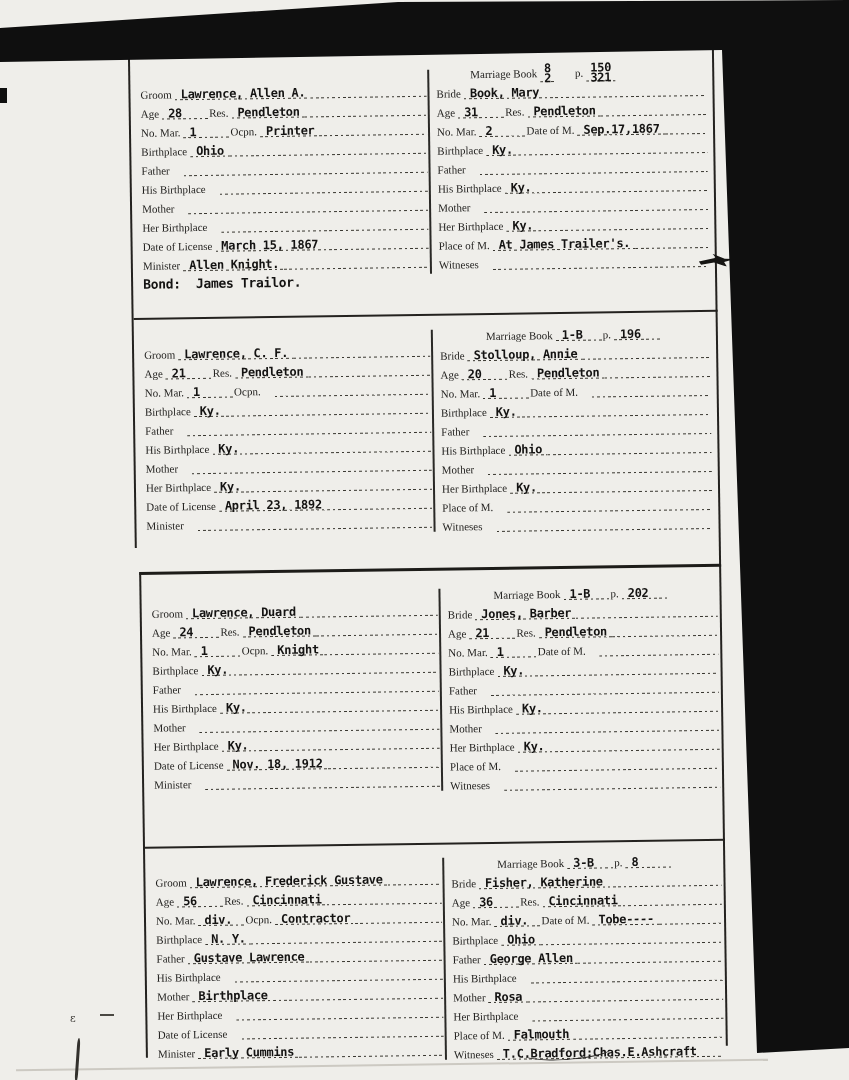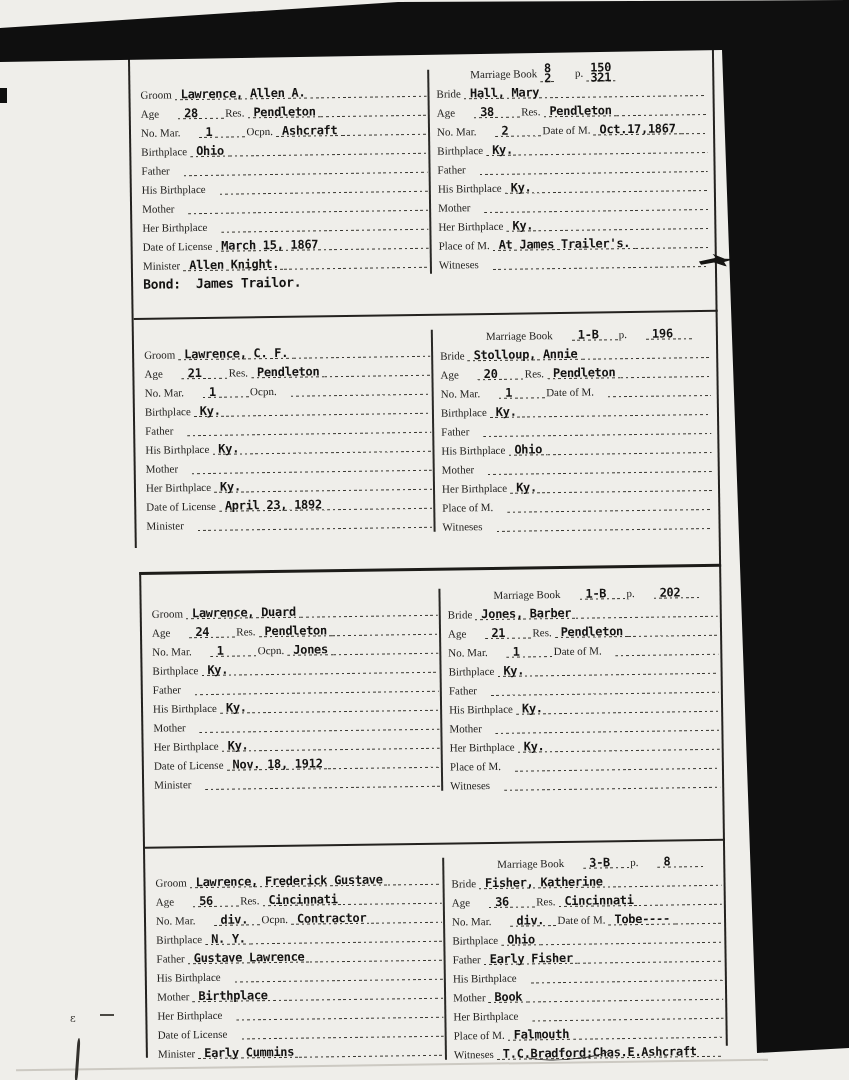--- a/index.html
+++ b/index.html
@@ -16,21 +16,21 @@
 
   .block{position:absolute;left:0;width:100%;}
   .gcol{position:absolute;left:10px;width:286px;}
   .bcol{position:absolute;left:306px;width:270px;}
   .vdiv{position:absolute;left:297px;width:1.6px;background:#2a2926;}
 
   .row{height:19px;display:flex;align-items:flex-end;overflow:visible;white-space:pre;}
   .lab{font-family:"Liberation Serif",serif;font-size:11px;color:#1f1e1c;padding:0 3px 2.5px 0;flex:0 0 auto;}
   .val{font-family:"DejaVu Sans Mono",monospace;font-weight:700;font-size:12px;color:#141312;
        padding:0 5px 1.5px 6px;flex:0 0 auto;letter-spacing:-0.3px;}
-  .short{min-width:36px;margin-left:16px;}
+  .short{min-width:36px;}
   .dashed{background-image:repeating-linear-gradient(90deg,#38362f 0 2.6px,rgba(0,0,0,0) 2.6px 5.4px);
           background-size:100% 1.4px;background-repeat:no-repeat;background-position:0 calc(100% - 2px);}
   .fill{flex:1 1 auto;height:100%;}
   .hdr{padding-left:46px;}
   .hdr1{padding-left:34px;}
   .stack{display:inline-flex;flex-direction:column;position:relative;top:3px;line-height:9px;flex:0 0 auto;}
   .stack .val{padding:0 4px 1px 4px;font-size:12px;}
   .bond .val{font-size:13px;padding-left:0;}
 
   
@@ -55,35 +55,35 @@
     <div class="rightline"></div>
 
     <div class="card cardA">
       <div class="hrule" style="top:260px;"></div>
 
       <div class="block" style="top:10px;height:250px;">
         <div class="vdiv" style="top:6px;height:204px;"></div>
         <div class="gcol" style="top:16px;">
           <div class="row"><span class="lab">Groom</span><span class="val dashed">Lawrence, Allen A.</span><span class="fill dashed"></span></div>
           <div class="row"><span class="lab">Age</span><span class="val dashed short">28</span><span class="lab">Res.</span><span class="val dashed">Pendleton</span><span class="fill dashed"></span></div>
-          <div class="row"><span class="lab">No. Mar.</span><span class="val dashed short">1</span><span class="lab">Ocpn.</span><span class="val dashed">Ashcraft</span><span class="fill dashed"></span></div>
+          <div class="row"><span class="lab">No. Mar.</span><span class="val dashed short">1</span><span class="lab">Ocpn.</span><span class="val dashed">Printer</span><span class="fill dashed"></span></div>
           <div class="row"><span class="lab">Birthplace</span><span class="val dashed">Ohio</span><span class="fill dashed"></span></div>
           <div class="row"><span class="lab">Father</span><span class="val dashed"></span><span class="fill dashed"></span></div>
           <div class="row"><span class="lab">His Birthplace</span><span class="val dashed"></span><span class="fill dashed"></span></div>
           <div class="row"><span class="lab">Mother</span><span class="val dashed"></span><span class="fill dashed"></span></div>
           <div class="row"><span class="lab">Her Birthplace</span><span class="val dashed"></span><span class="fill dashed"></span></div>
           <div class="row"><span class="lab">Date of License</span><span class="val dashed">March 15, 1867</span><span class="fill dashed"></span></div>
           <div class="row"><span class="lab">Minister</span><span class="val dashed">Allen Knight.</span><span class="fill dashed"></span></div>
           <div class="row bond"><span class="val">Bond:  James Trailor.</span></div>
         </div>
         <div class="bcol" style="top:0px;">
           <div class="row hdr1"><span class="lab">Marriage Book</span><span class="stack"><span class="val">8</span><span class="val dashed">2</span></span><span class="lab" style="padding-left:20px;">p.</span><span class="stack"><span class="val">150</span><span class="val dashed">321</span></span></div>
-          <div class="row"><span class="lab">Bride</span><span class="val dashed">Hall, Mary</span><span class="fill dashed"></span></div>
-          <div class="row"><span class="lab">Age</span><span class="val dashed short">38</span><span class="lab">Res.</span><span class="val dashed">Pendleton</span><span class="fill dashed"></span></div>
-          <div class="row"><span class="lab">No. Mar.</span><span class="val dashed short">2</span><span class="lab">Date of M.</span><span class="val dashed">Oct.17,1867</span><span class="fill dashed"></span></div>
+          <div class="row"><span class="lab">Bride</span><span class="val dashed">Book, Mary</span><span class="fill dashed"></span></div>
+          <div class="row"><span class="lab">Age</span><span class="val dashed short">31</span><span class="lab">Res.</span><span class="val dashed">Pendleton</span><span class="fill dashed"></span></div>
+          <div class="row"><span class="lab">No. Mar.</span><span class="val dashed short">2</span><span class="lab">Date of M.</span><span class="val dashed">Sep.17,1867</span><span class="fill dashed"></span></div>
           <div class="row"><span class="lab">Birthplace</span><span class="val dashed">Ky.</span><span class="fill dashed"></span></div>
           <div class="row"><span class="lab">Father</span><span class="val dashed"></span><span class="fill dashed"></span></div>
           <div class="row"><span class="lab">His Birthplace</span><span class="val dashed">Ky.</span><span class="fill dashed"></span></div>
           <div class="row"><span class="lab">Mother</span><span class="val dashed"></span><span class="fill dashed"></span></div>
           <div class="row"><span class="lab">Her Birthplace</span><span class="val dashed">Ky.</span><span class="fill dashed"></span></div>
           <div class="row"><span class="lab">Place of M.</span><span class="val dashed">At James Trailer's.</span><span class="fill dashed"></span></div>
           <div class="row" style="position:relative;"><span class="lab">Witneses</span><span class="val dashed"></span><span class="fill dashed"></span><span class="smudge"></span></div>
         </div>
       </div>
 
@@ -118,21 +118,21 @@
     </div>
 
     <div class="card cardB">
       <div class="hrule" style="top:272px;"></div>
 
       <div class="block" style="top:12px;height:215px;">
         <div class="vdiv" style="top:6px;height:202px;"></div>
         <div class="gcol" style="top:16px;">
           <div class="row"><span class="lab">Groom</span><span class="val dashed">Lawrence, Duard</span><span class="fill dashed"></span></div>
           <div class="row"><span class="lab">Age</span><span class="val dashed short">24</span><span class="lab">Res.</span><span class="val dashed">Pendleton</span><span class="fill dashed"></span></div>
-          <div class="row"><span class="lab">No. Mar.</span><span class="val dashed short">1</span><span class="lab">Ocpn.</span><span class="val dashed">Jones</span><span class="fill dashed"></span></div>
+          <div class="row"><span class="lab">No. Mar.</span><span class="val dashed short">1</span><span class="lab">Ocpn.</span><span class="val dashed">Knight</span><span class="fill dashed"></span></div>
           <div class="row"><span class="lab">Birthplace</span><span class="val dashed">Ky.</span><span class="fill dashed"></span></div>
           <div class="row"><span class="lab">Father</span><span class="val dashed"></span><span class="fill dashed"></span></div>
           <div class="row"><span class="lab">His Birthplace</span><span class="val dashed">Ky.</span><span class="fill dashed"></span></div>
           <div class="row"><span class="lab">Mother</span><span class="val dashed"></span><span class="fill dashed"></span></div>
           <div class="row"><span class="lab">Her Birthplace</span><span class="val dashed">Ky.</span><span class="fill dashed"></span></div>
           <div class="row"><span class="lab">Date of License</span><span class="val dashed">Nov. 18, 1912</span><span class="fill dashed"></span></div>
           <div class="row"><span class="lab">Minister</span><span class="val dashed"></span><span class="fill dashed"></span></div>
         </div>
         <div class="bcol" style="top:2px;">
           <div class="row hdr"><span class="lab">Marriage Book</span><span class="val dashed short">1-B</span><span class="lab">p.</span><span class="val dashed short">202</span></div>
@@ -162,23 +162,23 @@
           <div class="row"><span class="lab">Her Birthplace</span><span class="val dashed"></span><span class="fill dashed"></span></div>
           <div class="row"><span class="lab">Date of License</span><span class="val dashed"></span><span class="fill dashed"></span></div>
           <div class="row"><span class="lab">Minister</span><span class="val dashed">Early Cummins</span><span class="fill dashed"></span></div>
         </div>
         <div class="bcol" style="top:2px;">
           <div class="row hdr"><span class="lab">Marriage Book</span><span class="val dashed short">3-B</span><span class="lab">p.</span><span class="val dashed short">8</span></div>
           <div class="row"><span class="lab">Bride</span><span class="val dashed">Fisher, Katherine</span><span class="fill dashed"></span></div>
           <div class="row"><span class="lab">Age</span><span class="val dashed short">36</span><span class="lab">Res.</span><span class="val dashed">Cincinnati</span><span class="fill dashed"></span></div>
           <div class="row"><span class="lab">No. Mar.</span><span class="val dashed short">div.</span><span class="lab">Date of M.</span><span class="val dashed">Tobe----</span><span class="fill dashed"></span></div>
           <div class="row"><span class="lab">Birthplace</span><span class="val dashed">Ohio</span><span class="fill dashed"></span></div>
-          <div class="row"><span class="lab">Father</span><span class="val dashed">Early Fisher</span><span class="fill dashed"></span></div>
+          <div class="row"><span class="lab">Father</span><span class="val dashed">George Allen</span><span class="fill dashed"></span></div>
           <div class="row"><span class="lab">His Birthplace</span><span class="val dashed"></span><span class="fill dashed"></span></div>
-          <div class="row"><span class="lab">Mother</span><span class="val dashed">Book</span><span class="fill dashed"></span></div>
+          <div class="row"><span class="lab">Mother</span><span class="val dashed">Rosa</span><span class="fill dashed"></span></div>
           <div class="row"><span class="lab">Her Birthplace</span><span class="val dashed"></span><span class="fill dashed"></span></div>
           <div class="row"><span class="lab">Place of M.</span><span class="val dashed">Falmouth</span><span class="fill dashed"></span></div>
           <div class="row"><span class="lab">Witneses</span><span class="val dashed">T.C.Bradford;Chas.E.Ashcraft</span><span class="fill dashed"></span></div>
         </div>
       </div>
     </div>
   </div>
 
   <span class="stray">ε</span>
   <div class="stray2"></div>

